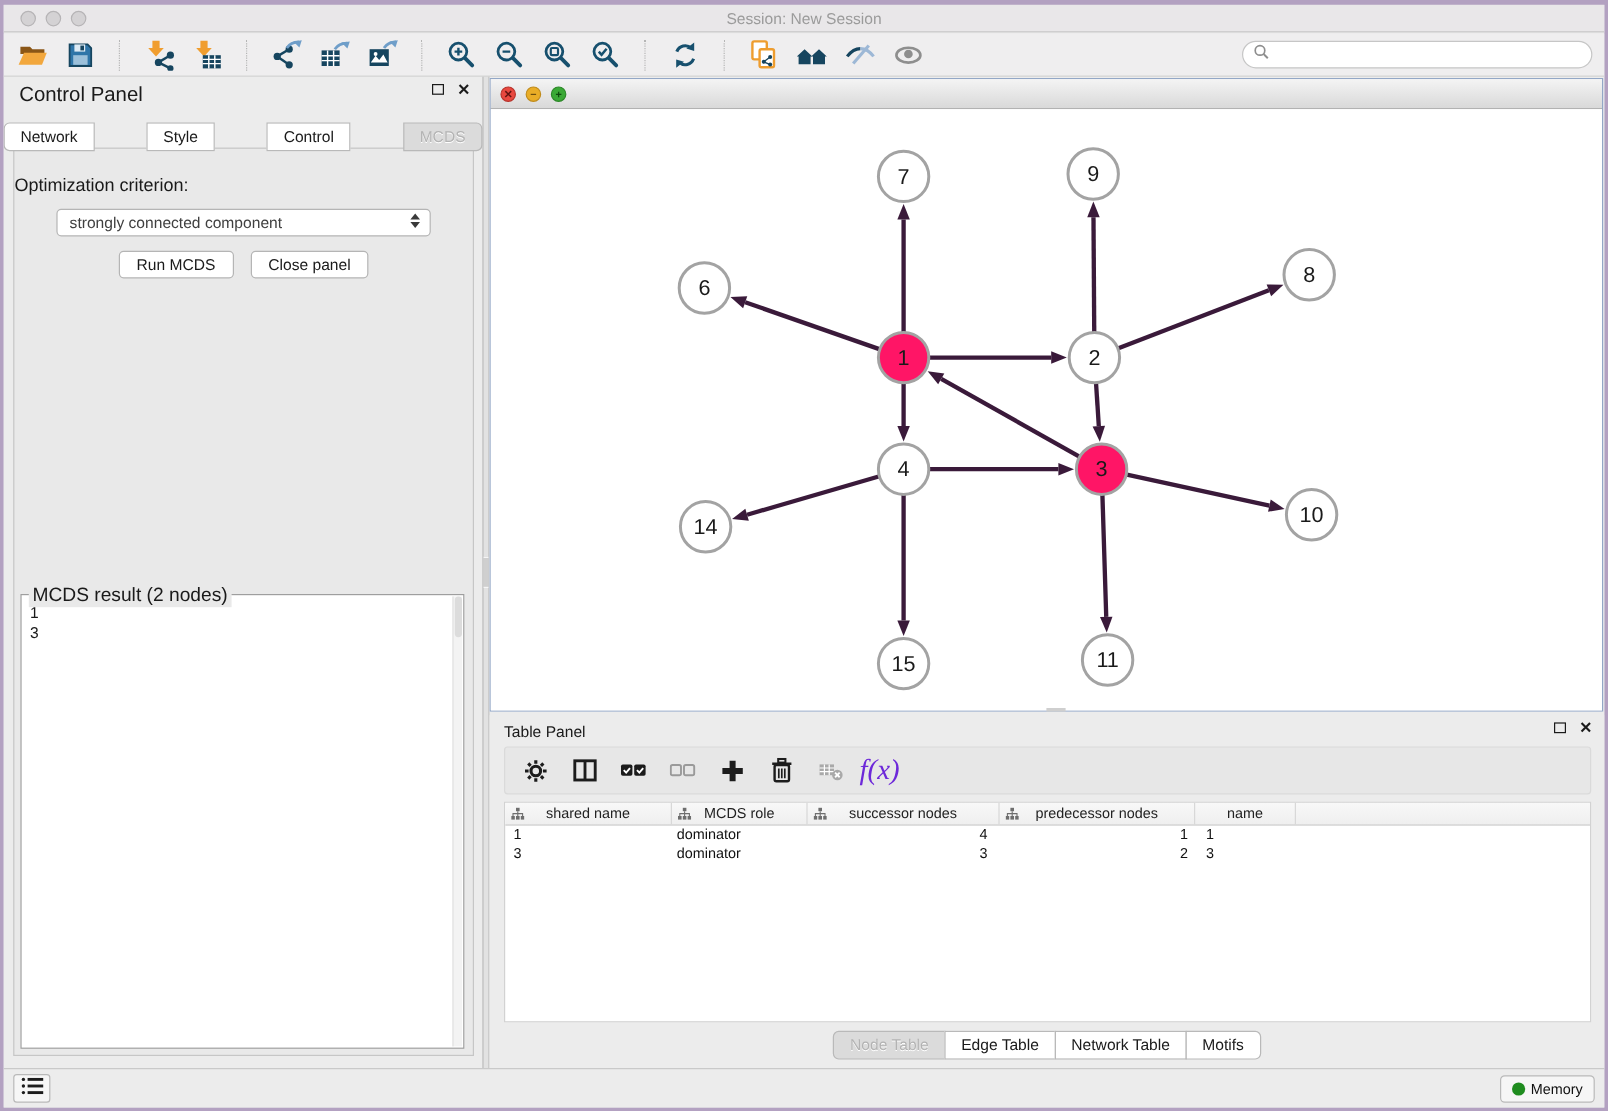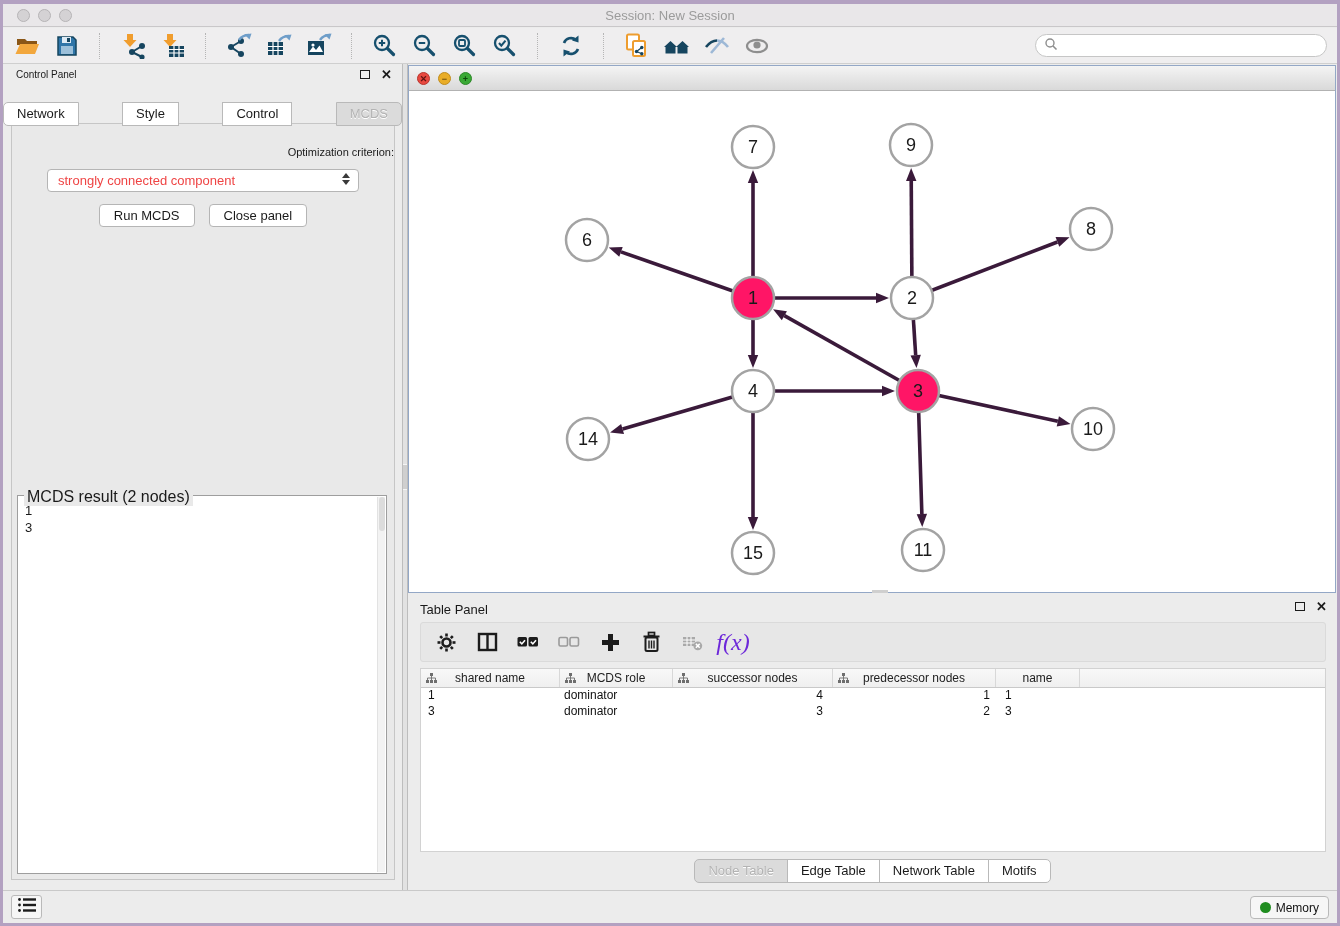--- a/index.html
+++ b/index.html
@@ -16,32 +16,32 @@
   
   .toolbar { position:absolute; left:0; right:0; top:24px; height:36px; background:#efeeef; border-bottom:1px solid #cfcfcf; display:flex; align-items:center; padding:0 10px; gap:13px; }
   .tbicon { display:inline-flex; width:27px; height:27px; align-items:center; justify-content:center; cursor:default; }
   .sep { width:1px; height:26px; border-left:1px dotted #b5b5b5; margin:0 6px; }
   .search-box { margin-left:auto; width:292px; height:23px; background:#fff; border:1px solid #c6c6c6; border-radius:12px; display:flex; align-items:center; padding:0 8px; gap:5px; }
   .search-box input { border:none; outline:none; flex:1; font-size:12px; font-family:"Liberation Sans", sans-serif; background:transparent; }
 
   
   .control-panel { position:absolute; left:0; top:60px; width:399px; bottom:33px; background:#ececec; }
   .cp-header { position:relative; height:24px; }
-  .cp-title { position:absolute; left:13px; top:5px; font-size:10px; color:#1a1a1a; }
+  .cp-title { position:absolute; left:13px; top:5px; font-size:17px; color:#1a1a1a; }
   .win-btns { position:absolute; right:10px; top:5px; display:flex; gap:11px; align-items:center; }
   .float-btn { width:10px; height:9px; border:1.6px solid #1a1a1a; display:inline-block; }
   .close-btn { font-size:13px; font-weight:bold; color:#1a1a1a; line-height:11px; }
   .cp-tabs { position:absolute; left:0; right:0; top:38px; display:flex; justify-content:space-between; z-index:3; }
   .tab { background:#fff; border:1px solid #b9b9b9; padding:3px 13px 4px; font-size:13px; color:#1a1a1a; margin-left:-1px; cursor:default; }
   .tab:first-child { border-top-left-radius:5px; border-bottom-left-radius:5px; margin-left:0; }
   .tab:last-child { border-top-right-radius:5px; border-bottom-right-radius:5px; }
   .tab.active { background:#dbdbdb; color:#b3b3b3; text-shadow:0 1px 0 #fff; }
   .cp-body { position:absolute; left:8px; right:7px; top:59px; bottom:10px; background:#e9e9e9; border:1px solid #c6c6c6; }
-  .opt-label { margin-top:22px; text-align:right; font-size:11px; color:#1a1a1a; }
-  .dropdown { position:relative; width:312px; height:23px; margin:11px auto 0; background:#fff; border:1px solid #b5b5b5; border-radius:4px; font-size:13px; color:#ef4444; display:flex; align-items:center; padding:0 24px 0 10px; }
+  .opt-label { margin-top:22px; text-align:left; font-size:15px; color:#1a1a1a; }
+  .dropdown { position:relative; width:312px; height:23px; margin:11px auto 0; background:#fff; border:1px solid #b5b5b5; border-radius:4px; font-size:13px; color:#404040; display:flex; align-items:center; padding:0 24px 0 10px; }
   .dd-arrows { position:absolute; right:8px; top:3px; display:flex; flex-direction:column; gap:2px; }
   .dd-arrows i { width:0; height:0; border-left:4px solid transparent; border-right:4px solid transparent; display:block; }
   .dd-up { border-bottom:5px solid #3a3a3a; }
   .dd-down { border-top:5px solid #3a3a3a; }
   .btn-row { display:flex; justify-content:center; gap:14px; margin-top:12px; }
   .push-btn { background:#fff; border:1px solid #b5b5b5; border-radius:4px; font-size:13px; color:#1a1a1a; padding:3px 14px; font-family:"Liberation Sans", sans-serif; }
   .result-box { position:absolute; left:5px; right:7px; top:371px; bottom:5px; border:1px solid #9e9e9e; background:#fff; }
   .result-legend { position:absolute; top:-8px; left:6px; background:#e9e9e9; padding:0 3px; font-size:16px; color:#1a1a1a; }
   .result-text { position:absolute; left:0; top:4px; right:10px; bottom:0; padding:2px 7px; font-size:13px; line-height:17px; color:#1a1a1a; white-space:pre; overflow:hidden; }
   .result-scroll { position:absolute; right:1px; top:1px; bottom:1px; width:8px; background:#f3f3f3; border-left:1px solid #e2e2e2; }

